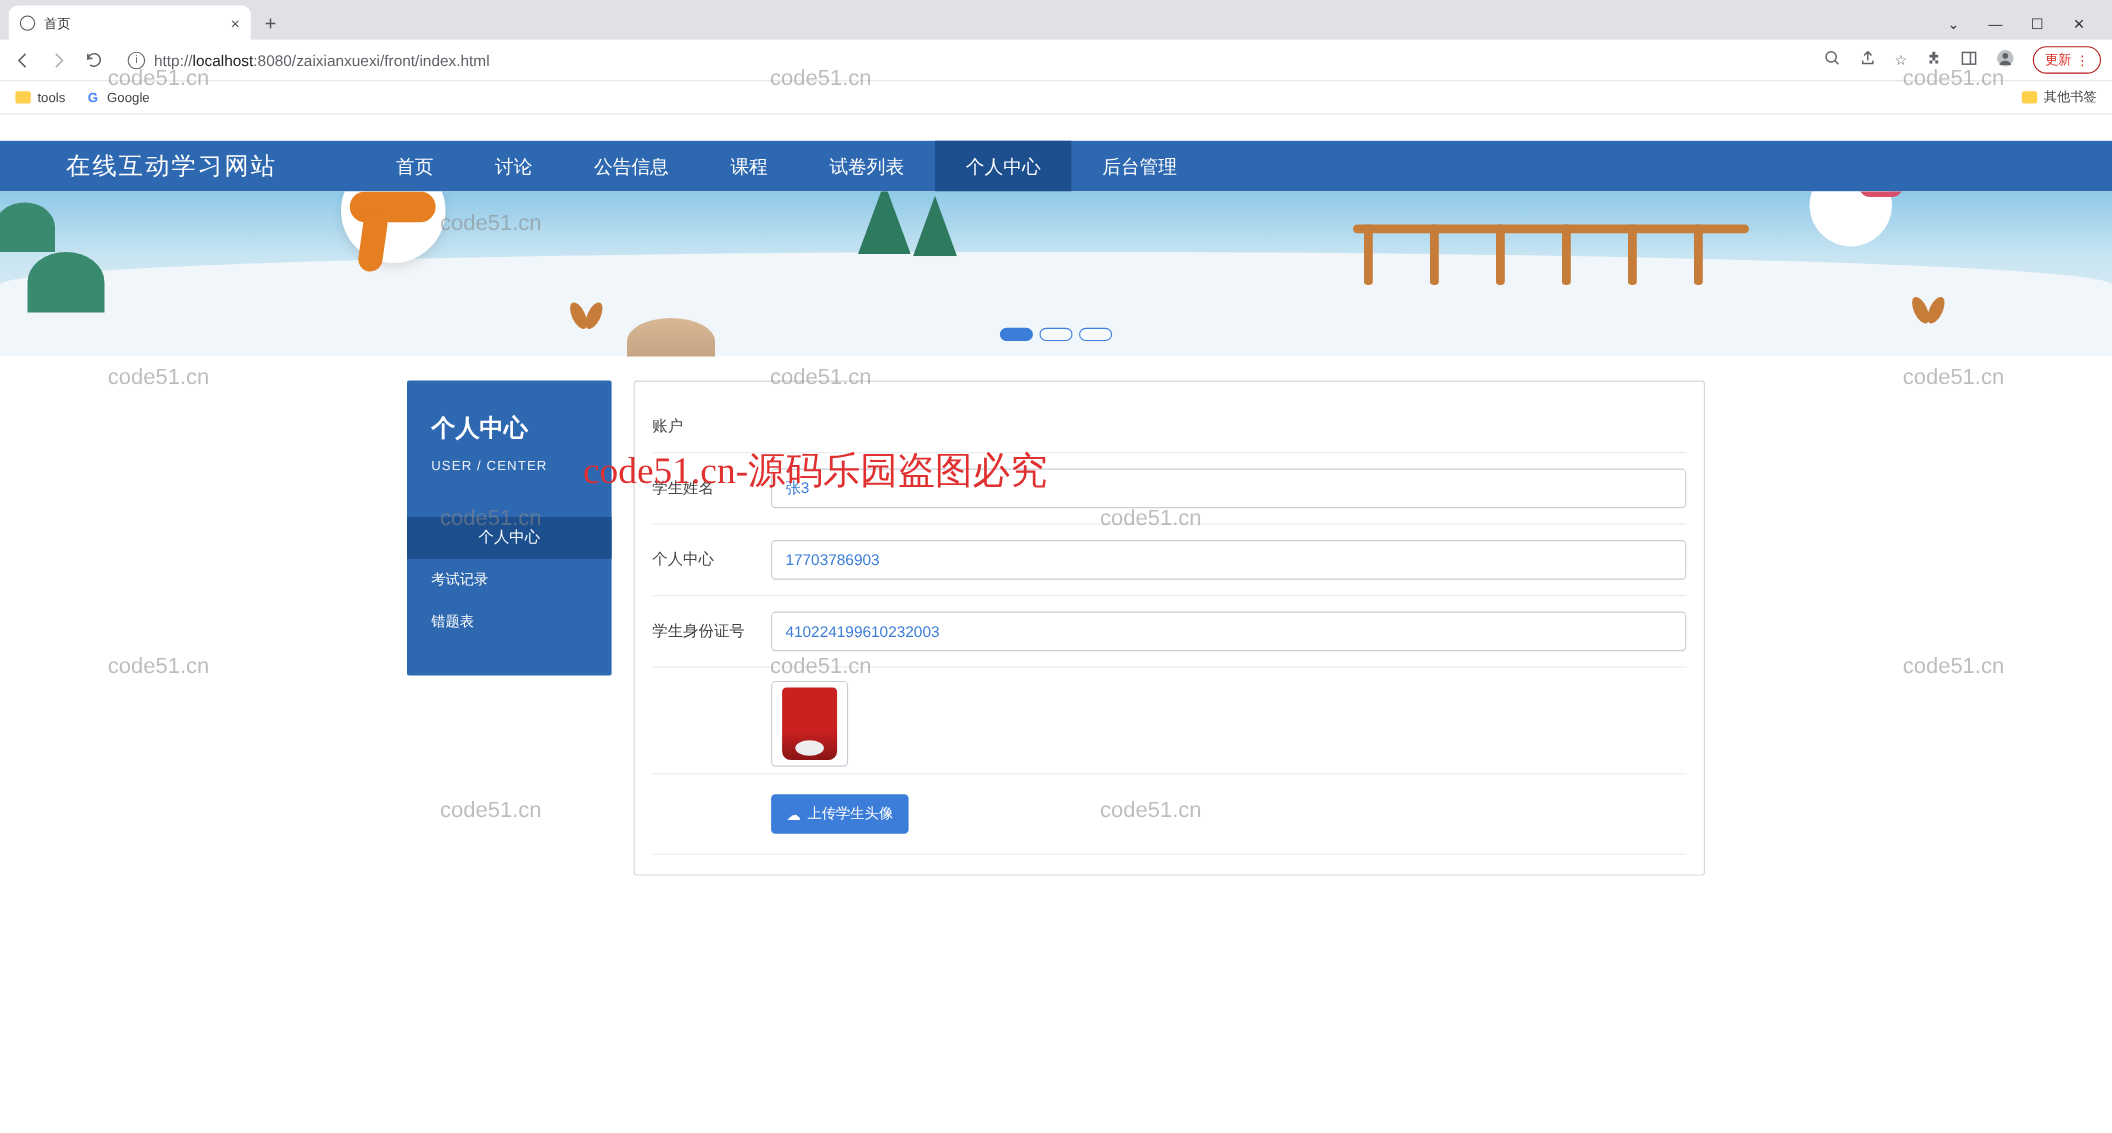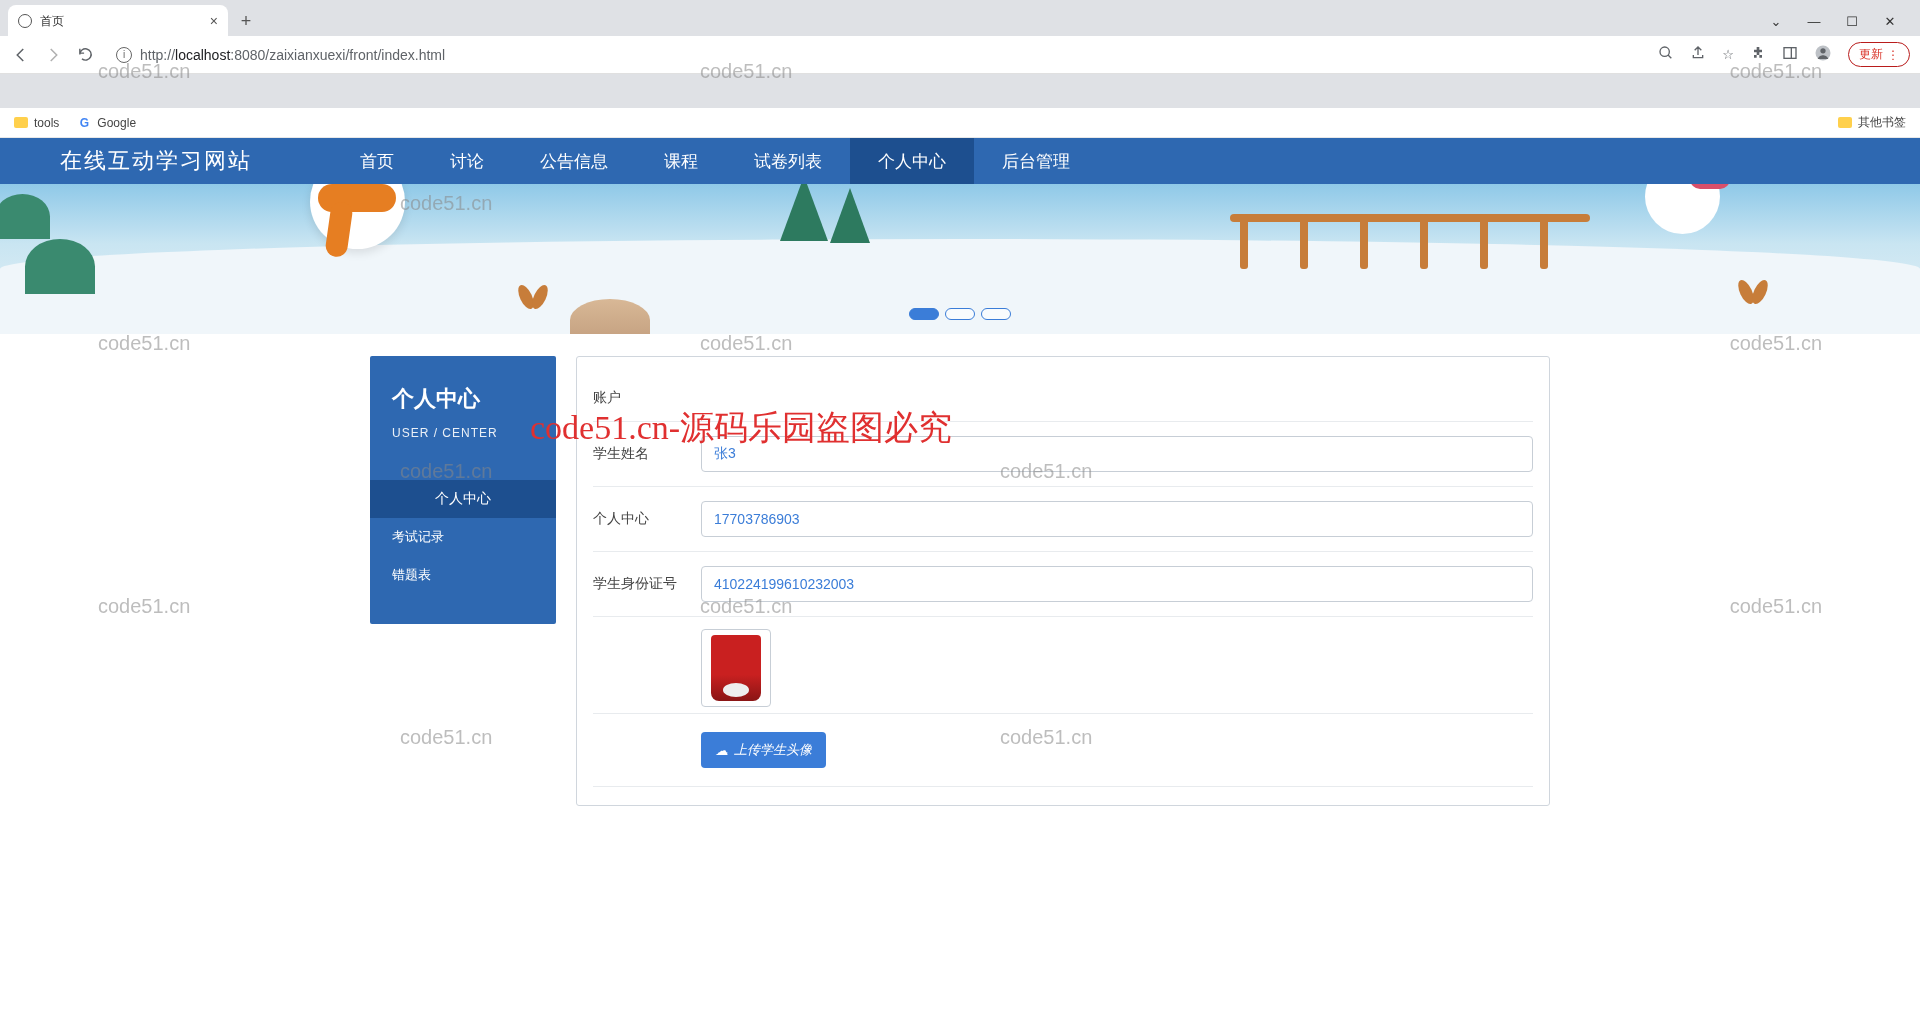--- a/index.html
+++ b/index.html
@@ -20,28 +20,28 @@
 .nav-btn.disabled { color: #b0b0b0; }
 .addr-bar { flex: 1; display: flex; align-items: center; gap: 8px; height: 30px; padding: 0 10px; }
 .addr-bar .info-ic { width: 16px; height: 16px; border: 1px solid #666; border-radius: 50%; display: flex; align-items: center; justify-content: center; font-size: 10px; color: #666; }
 .addr-bar .url { color: #5f6368; font-size: 14px; }
 .addr-bar .url b { color: #202124; font-weight: normal; }
 .tool-icons { display: flex; align-items: center; gap: 16px; color: #5f6368; }
 .tool-icons span { cursor: pointer; }
 .update-btn { border: 1px solid #b91c1c; color: #d93025; border-radius: 14px; padding: 3px 10px; font-size: 12px; display: flex; align-items: center; gap: 4px; cursor: pointer; }
 .update-btn::after { content: '⋮'; }
 
-.bookmarks { display: flex; align-items: center; height: 30px; padding: 0 14px; gap: 18px; background: #fff; border-bottom: 1px solid #e8e8e8; font-size: 12px; color: #444; margin-top: 34px; }
+.bookmarks { display: flex; align-items: center; height: 30px; padding: 0 14px; gap: 18px; background: #fff; border-bottom: 1px solid #e8e8e8; font-size: 12px; color: #444; }
 .bm-item { display: flex; align-items: center; gap: 6px; cursor: pointer; }
 .bm-folder { width: 14px; height: 11px; background: #ffd04c; border-radius: 2px; }
 .bm-g { width: 14px; height: 14px; display: flex; align-items: center; justify-content: center; font-weight: bold; color: #4285f4; }
 .bm-right { margin-left: auto; }
 
 
-.site-nav { display: flex; align-items: center; height: 46px; background: #2e68b1; color: #fff; padding: 0 20px 0 60px; font-size: 18px; }
+.site-nav { display: flex; align-items: center; height: 46px; background: #2e68b1; color: #fff; padding: 0 20px 0 60px; font-size: 18px; margin-top: 24px; }
 .brand { font-size: 22px; margin-right: 80px; letter-spacing: 2px; }
 .nav-item { padding: 0 28px; height: 46px; display: flex; align-items: center; cursor: pointer; font-size: 17px; }
 .nav-item.active { background: #1d4f8f; }
 
 
 .banner { height: 150px; position: relative; overflow: hidden; }
 .banner-bg { position: absolute; inset: 0; background: linear-gradient(180deg, #8fc9e8 0%, #c9e5f2 40%, #e8f2f6 100%); }
 .snow-ground { position: absolute; top: 55px; left: 0; right: 0; bottom: 0; background: #f0f6fa; border-top-left-radius: 50% 30px; border-top-right-radius: 50% 30px; }
 .snowman { position: absolute; left: 310px; top: -30px; }
 .snowman .body { width: 95px; height: 95px; background: #fff; border-radius: 50%; box-shadow: 0 4px 10px rgba(0,0,0,0.1); }
@@ -88,21 +88,21 @@
 .text-input { width: 100%; height: 36px; border: 1px solid #c7ced6; border-radius: 4px; padding: 0 12px; font-size: 14px; color: #3b7dd8; background: #fff; }
 .select-wrap { position: relative; width: 190px; }
 .select-input { width: 100%; height: 36px; border: 1px solid #c7ced6; border-radius: 4px; padding: 0 12px; font-size: 14px; color: #3b7dd8; background: #fff; display: flex; align-items: center; cursor: pointer; }
 .select-wrap::after { content: ''; position: absolute; right: 10px; top: 15px; border: 5px solid transparent; border-top-color: #888; }
 
 .avatar-row { padding: 12px 0 6px 108px; border-bottom: 1px solid #e8ebee; }
 .avatar-box { width: 70px; height: 78px; border: 1px solid #c7ced6; border-radius: 4px; display: flex; align-items: center; justify-content: center; background: #fff; }
 .avatar-img { width: 50px; height: 66px; background: linear-gradient(#c92020 60%, #8a1515); border-radius: 4px 4px 8px 8px; position: relative; }
 .avatar-img::after { content: ''; position: absolute; bottom: 4px; left: 12px; width: 26px; height: 14px; background: #eee; border-radius: 50%; }
 .upload-row { padding: 18px 0 18px 108px; border-bottom: 1px solid #e8ebee; }
-.upload-btn { display: inline-flex; align-items: center; gap: 6px; background: #3b7dd8; color: #fff; border: none; border-radius: 4px; padding: 9px 14px; font-size: 13px; cursor: pointer; font-style: italic; }
+.upload-btn { display: inline-flex; align-items: center; gap: 6px; background: #3b7dd8; color: #fff; border: none; border-radius: 4px; padding: 9px 14px; font-size: 13px; cursor: pointer; }
 .cloud-ic::before { content: '☁'; font-size: 13px; }
 
 
 .wm { position: absolute; color: #888; font-size: 20px; opacity: 0.55; pointer-events: none; font-family: Arial, sans-serif; white-space: nowrap; }
 .wm-red { position: absolute; color: #e03030; font-size: 34px; font-weight: 500; pointer-events: none; font-family: Liberation Serif, serif; white-space: nowrap; z-index: 5; }
 .page-root { position: relative; }
 </style>
 </head>
 <body>
 

